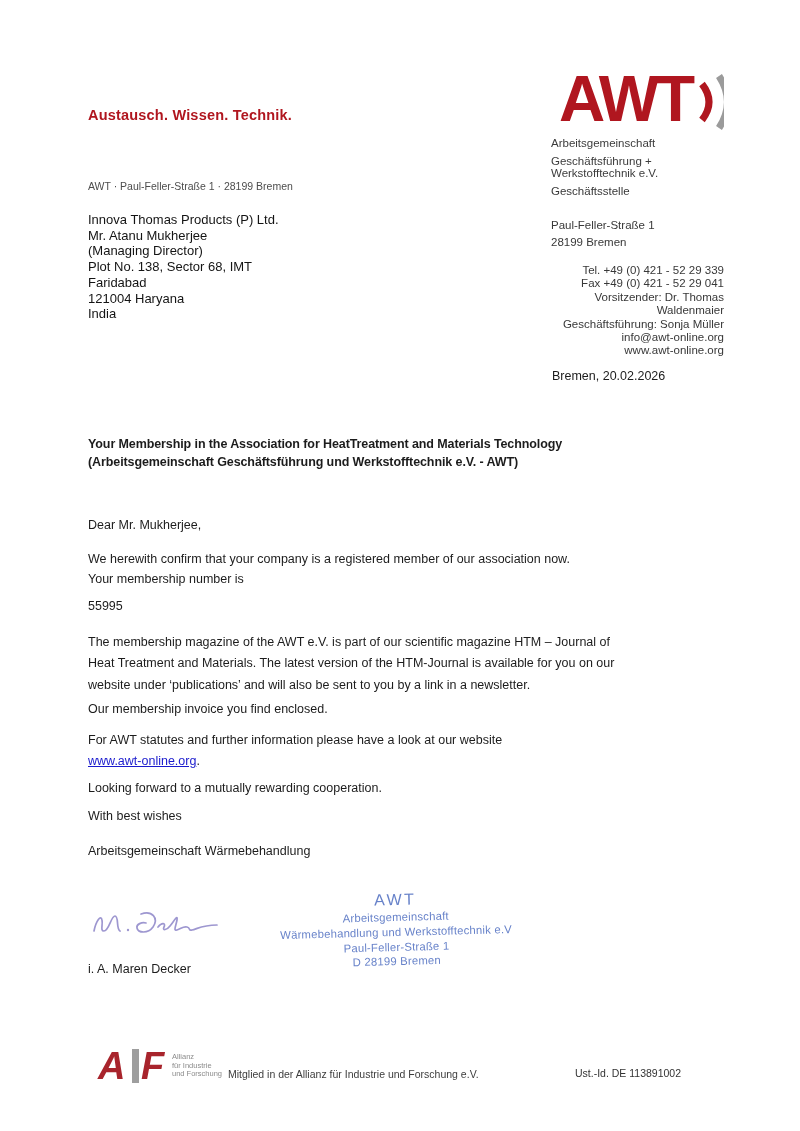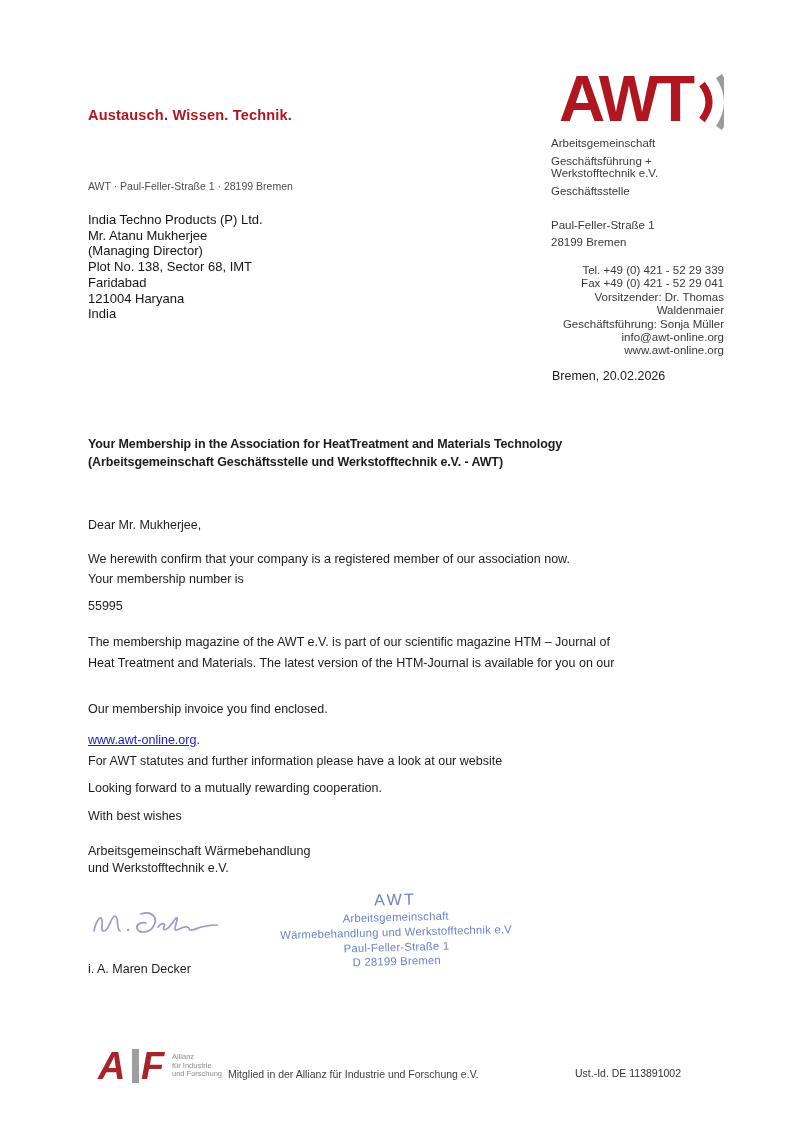--- a/index.html
+++ b/index.html
@@ -62,63 +62,63 @@
     <div>Tel. +49 (0) 421 - 52 29 339</div>
     <div>Fax +49 (0) 421 - 52 29 041</div>
     <div>Vorsitzender: Dr. Thomas Waldenmaier</div>
     <div>Geschäftsführung: Sonja Müller</div>
     <div>info@awt-online.org</div>
     <div>www.awt-online.org</div>
   </div>
 
   <div class="abs sender-line">AWT · Paul-Feller-Straße 1 · 28199 Bremen</div>
   <div class="abs recipient">
-    <div>India Techno Products (P) Ltd.</div>
+    <div>Innova Thomas Products (P) Ltd.</div>
     <div>Mr. Atanu Mukherjee</div>
     <div>(Managing Director)</div>
     <div>Plot No. 138, Sector 68, IMT</div>
     <div>Faridabad</div>
     <div>121004 Haryana</div>
     <div>India</div>
   </div>
 
   <div class="abs date-line body-text">Bremen, 20.02.2026</div>
 
   <div class="abs subject">
     <div>Your Membership in the Association for HeatTreatment and Materials Technology</div>
-    <div>(Arbeitsgemeinschaft Geschäftsstelle und Werkstofftechnik e.V. - AWT)</div>
+    <div>(Arbeitsgemeinschaft Geschäftsführung und Werkstofftechnik e.V. - AWT)</div>
   </div>
 
   <div class="abs body-text" style="left:88px; top:512px">Dear Mr. Mukherjee,</div>
 
   <div class="abs body-text" style="left:88px; top:543px; line-height:20px">
     <div>We herewith confirm that your company is a registered member of our association now.</div>
     <div>Your membership number is</div>
   </div>
 
   <div class="abs body-text member-no">55995</div>
 
   <div class="abs body-text p2" style="left:88px; top:626px">
     <div>The membership magazine of the AWT e.V. is part of our scientific magazine HTM – Journal of</div>
     <div>Heat Treatment and Materials. The latest version of the HTM-Journal is available for you on our</div>
+    <div>website under ‘publications’ and will also be sent to you by a link in a newsletter.</div>
   </div>
 
   <div class="abs body-text" style="left:88px; top:696px">Our membership invoice you find enclosed.</div>
 
   <div class="abs body-text p4" style="left:88px; top:724px">
+    <div>For AWT statutes and further information please have a look at our website</div>
     <div><span class="link">www.awt-online.org</span><span>.</span></div>
-    <div>For AWT statutes and further information please have a look at our website</div>
   </div>
 
   <div class="abs body-text" style="left:88px; top:775px">Looking forward to a mutually rewarding cooperation.</div>
   <div class="abs body-text" style="left:88px; top:803px">With best wishes</div>
 
   <div class="abs body-text closing">
     <div>Arbeitsgemeinschaft Wärmebehandlung</div>
-    <div>und Werkstofftechnik e.V.</div>
   </div>
 
   <svg class="abs" style="left:86px; top:895px" width="140" height="42" viewBox="0 0 140 42">
     <g fill="none" stroke="#8d85c8" stroke-width="1.7" stroke-linecap="round" opacity="0.85">
       <path d="M8,30 C10,20 15,13 16,19 C17,24 14,30 18,30 C23,30 25,15 29,15 C33,15 30,28 34,30"></path>
       <circle cx="42" cy="29" r="1.2" fill="#8d85c8" stroke="none"></circle>
       <path d="M55,13 C66,9 73,17 67,26 C62,33 52,32 51,27 C50,23 56,21 60,22"></path>
       <path d="M72,26 C76,21 80,22 78,26 C76,30 81,29 84,25 C88,20 92,13 91,19 C90,25 87,30 91,29 C95,28 97,25 101,26 C105,27 102,30 106,29 C111,28 116,24 131,24"></path>
     </g>
   </svg>

